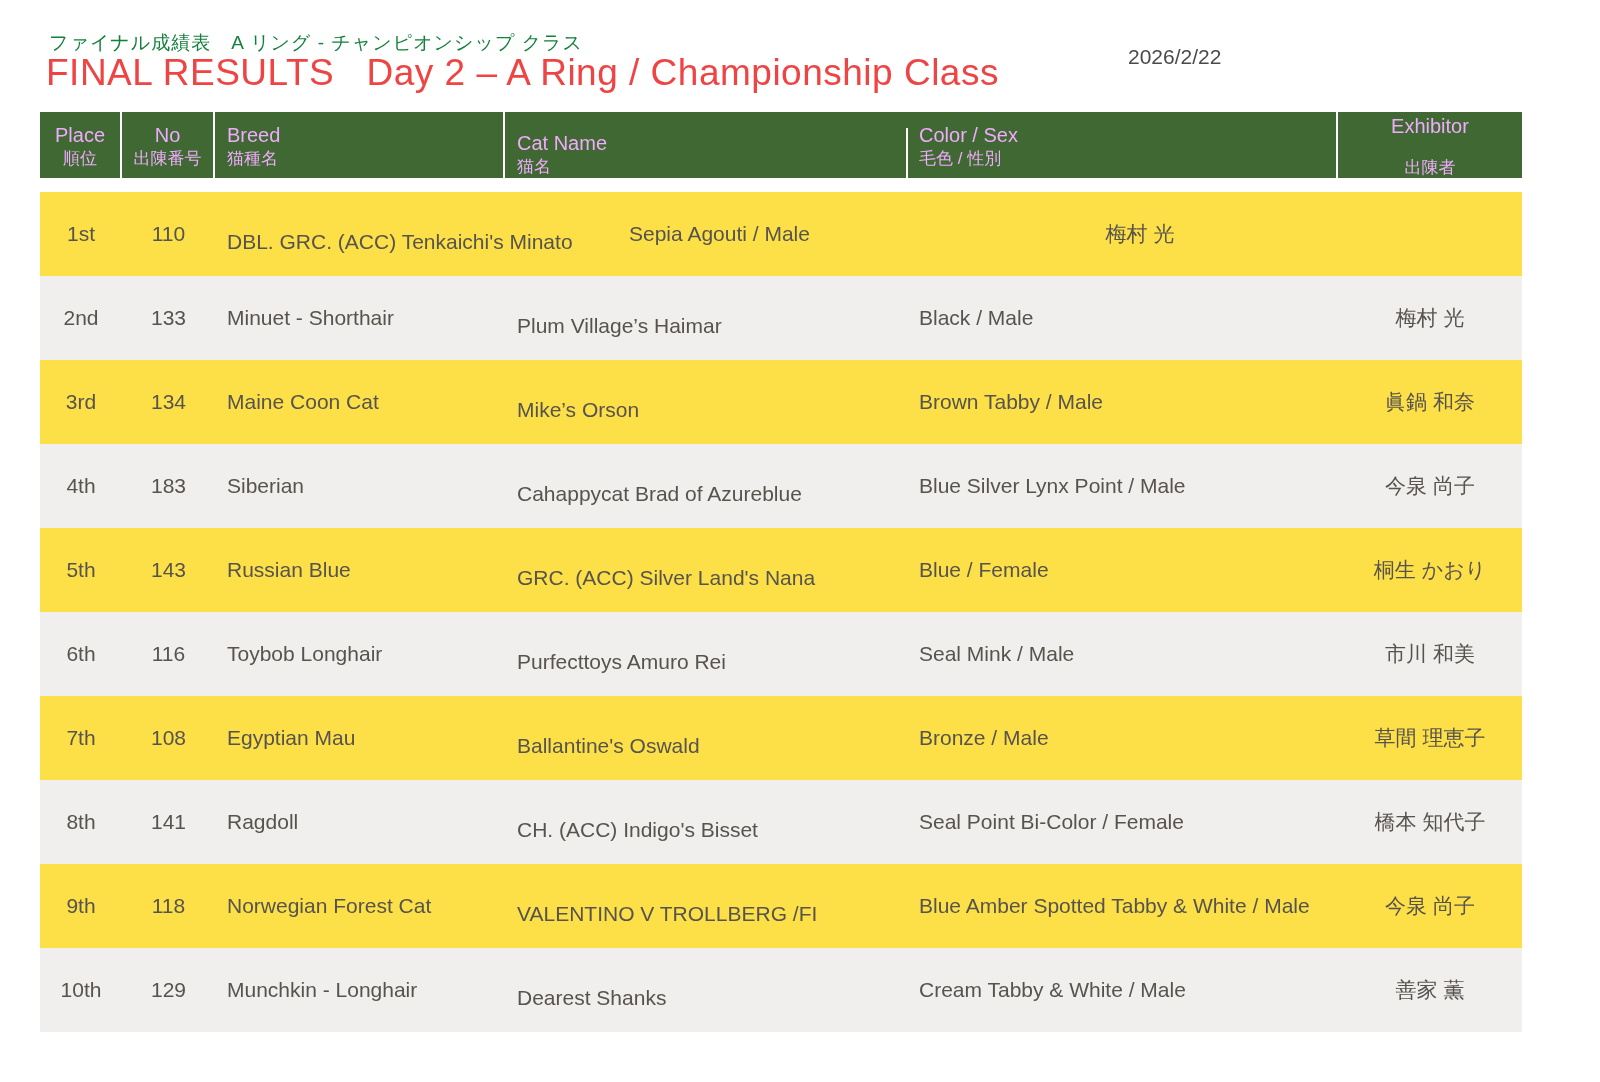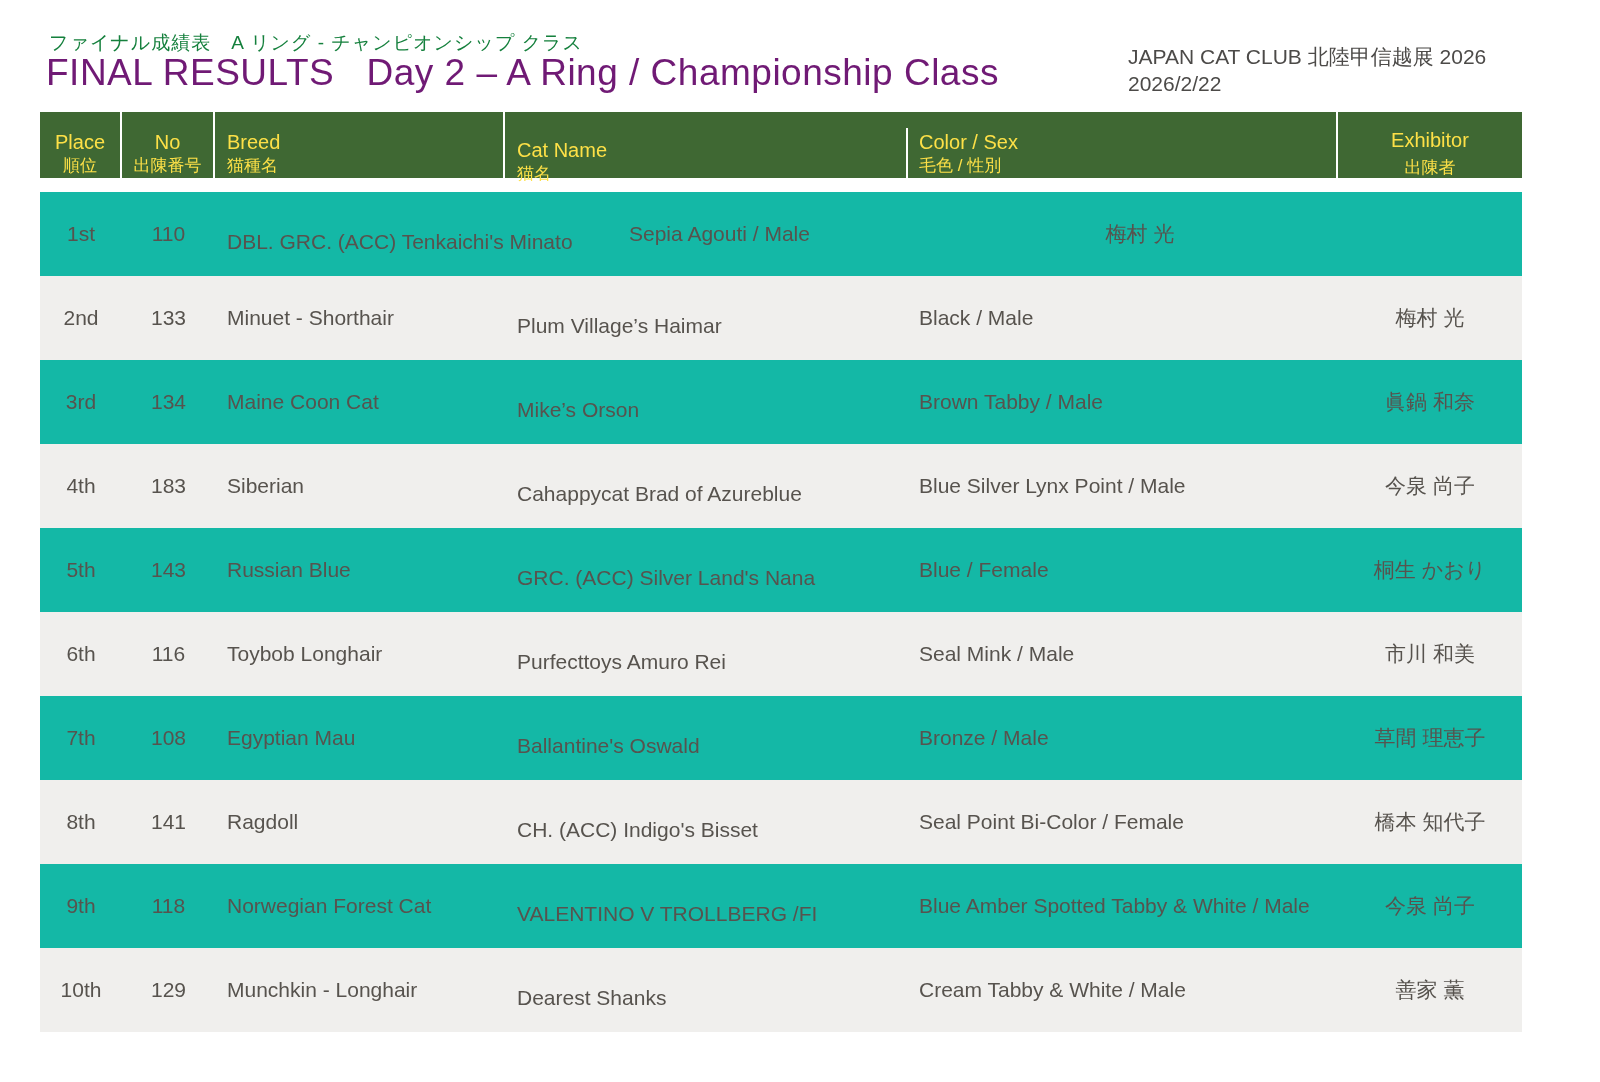--- a/index.html
+++ b/index.html
@@ -25,21 +25,21 @@
     color: #15803d;
     white-space: pre;
     letter-spacing: 1px;
   }
   .title-en {
     position: absolute;
     left: 46px;
     top: 52px;
     font-size: 37px;
     font-weight: 400;
-    color: #701a75;
+    color: #ef4444;
     white-space: pre;
     letter-spacing: 0.5px;
     text-align: center;
   }
   .club-info {
     position: absolute;
     left: 1128px;
     top: 44px;
     font-size: 21px;
     color: #4c4a48;
@@ -55,35 +55,35 @@
   }
   .thead {
     display: flex;
     height: 66px;
     background: var(--header-green, #3f6833);
   }
   .th {
     display: flex;
     flex-direction: column;
     justify-content: center;
-    color: #fde047;
+    color: #f0abfc;
     border-right: 2px solid #ffffff;
     line-height: 1.25;
-    padding-top: 16px;
+    padding-top: 2px;
   }
   .th:last-child { border-right: none; justify-content: space-between; }
   .th-en { font-size: 20px; }
   .th-jp { font-size: 17px; }
 
   .tbody { margin-top: 14px; }
   .tr {
     display: flex;
     align-items: center;
     height: 84px;
-    background: #14b8a6;
+    background: #fde047;
     font-size: 21px;
     color: var(--body-text, #57534e);
   }
   .tr.alt { background: var(--row-alt, #f0efed); }
   .td { overflow: hidden; white-space: nowrap; }
 
   
   .col-place     { width: 82px;  text-align: center; }
   .col-no        { width: 93px;  text-align: center; }
   .col-breed     { width: 290px; text-align: left; padding-left: 12px; }
@@ -93,21 +93,20 @@
 </style>
 </head>
 <body>
 
 <div class="page">
 
   <div class="title-jp">ファイナル成績表　A リング - チャンピオンシップ クラス</div>
   <div class="title-en">FINAL RESULTS   Day 2 – A Ring / Championship Class</div>
 
   <div class="club-info">
-    <div>JAPAN CAT CLUB 北陸甲信越展 2026</div>
     <div>2026/2/22</div>
   </div>
 
   <div class="table">
     <div class="thead">
       <div class="th col-place">
         <span class="th-en">Place</span>
         <span class="th-jp">順位</span>
       </div>
       <div class="th col-no">

